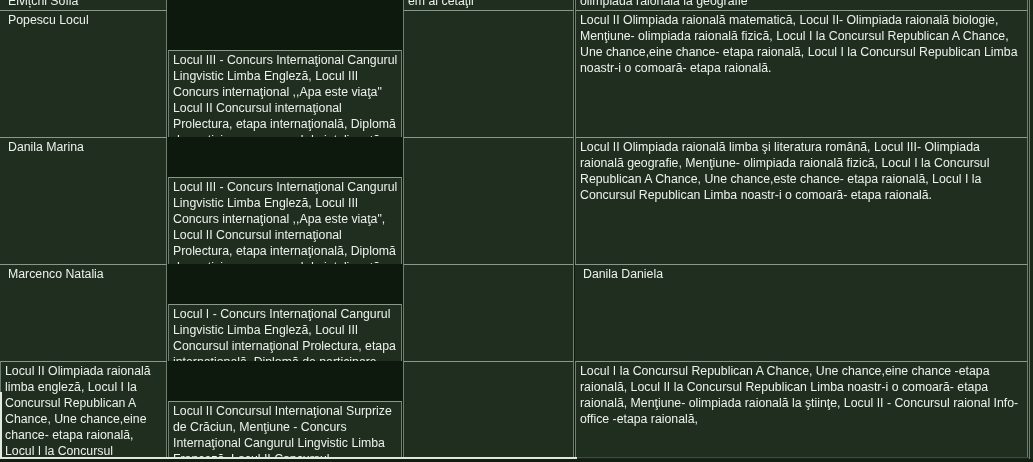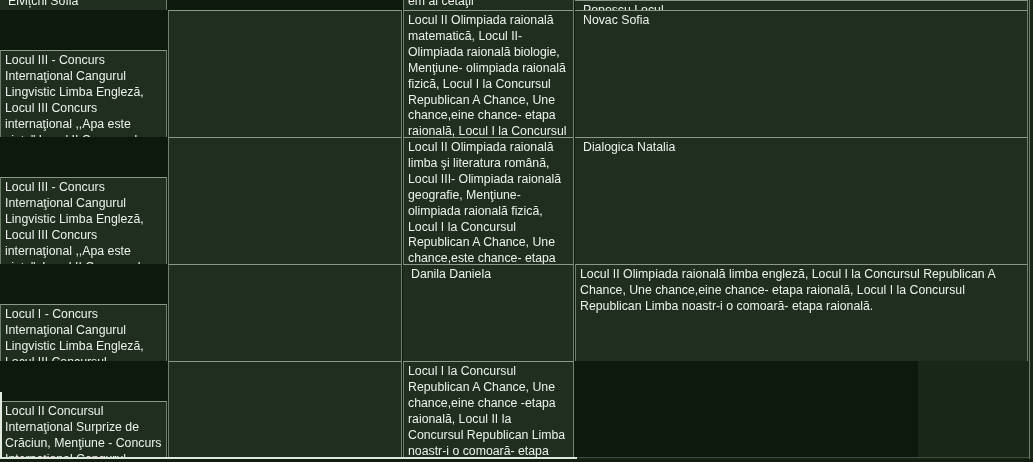--- a/index.html
+++ b/index.html
@@ -62,32 +62,35 @@
 
     <div class="cell c1 cut">
         <span class="cut-text">Elvițchi Sofia</span>
       </div>
     <div class="cell c2 cut">
         <span class="cut-text">Diplomă de gradul unu  la concursul naţio</span>
       </div>
     <div class="cell c3 cut">
         <span class="cut-text">em al cetăţii</span>
       </div>
+    <div class="cell c4 cut">
+        <span class="cut-text">olimpiada raională la geografie</span>
+      </div>
 
     <div class="cell c1 row-b"><span>Popescu Locul</span></div>
     <div class="cell c2 row-b"><span>Locul III - Concurs Internaţional Cangurul Lingvistic Limba Engleză, Locul III Concurs internaţional ,,Apa este viaţa" Locul II Concursul internaţional Prolectura, etapa internaţională, Diplomă de participare concursul de inteligenţă Dialogica, 2023, etapa republicană.</span></div>
     <div class="cell c3 row-b"><span></span></div>
     <div class="cell c4 row-b"><span>Locul II Olimpiada raională matematică, Locul II- Olimpiada raională biologie, Menţiune- olimpiada raională fizică,  Locul I la Concursul Republican A Chance, Une chance,eine chance- etapa raională, Locul I la Concursul Republican Limba noastr-i o comoară- etapa raională.</span></div>
 
-    <div class="cell c1 row-b"><span>Novac Sofia</span></div>
+    <div class="cell c1 row-b"><span>Danila Marina</span></div>
     <div class="cell c2 row-b"><span>Locul III - Concurs Internaţional Cangurul Lingvistic Limba Engleză, Locul III Concurs internaţional ,,Apa este viaţa", Locul II Concursul internaţional Prolectura, etapa internaţională, Diplomă de participare concursul de inteligenţă Dialogica, 2023, etapa republicană.</span></div>
     <div class="cell c3 row-b"><span></span></div>
     <div class="cell c4 row-b"><span>Locul II Olimpiada raională limba şi literatura română, Locul III- Olimpiada raională geografie, Menţiune- olimpiada raională fizică, Locul I la Concursul Republican A Chance, Une chance,este chance- etapa raională,  Locul I la Concursul Republican Limba noastr-i o comoară- etapa raională.</span></div>
 
-    <div class="cell c1 row-b"><span>Dialogica Natalia</span></div>
+    <div class="cell c1 row-b"><span>Marcenco Natalia</span></div>
     <div class="cell c2 row-b"><span>Locul I - Concurs Internaţional Cangurul Lingvistic Limba Engleză, Locul III Concursul internaţional Prolectura, etapa internaţională,  Diplomă de participare concursul de inteligenţă Dialogica, 2019., etapa republicană.</span></div>
     <div class="cell c3 row-b"><span></span></div>
     <div class="cell c1 row-b"><span>Danila Daniela</span></div>
 
     <div class="cell c4 row-b"><span>Locul II Olimpiada raională limba engleză, Locul I la Concursul Republican A Chance, Une chance,eine chance- etapa raională,  Locul I la Concursul Republican Limba noastr-i o comoară- etapa raională.</span></div>
     <div class="cell c2 row-b"><span>Locul II Concursul Internaţional Surprize de Crăciun, Menţiune - Concurs Internaţional Cangurul Lingvistic Limba Franceză, Locul II Concursul internaţional Prolectura, etapa internaţională</span></div>
     <div class="cell c3 row-b"><span></span></div>
     <div class="cell c4 row-b"><span>Locul I la Concursul Republican A Chance, Une chance,eine chance -etapa raională,  Locul II la Concursul Republican Limba noastr-i o comoară- etapa raională, Menţiune- olimpiada raională la ştiinţe, Locul II - Concursul raional Info-office -etapa raională,</span></div>
 
   </div>

